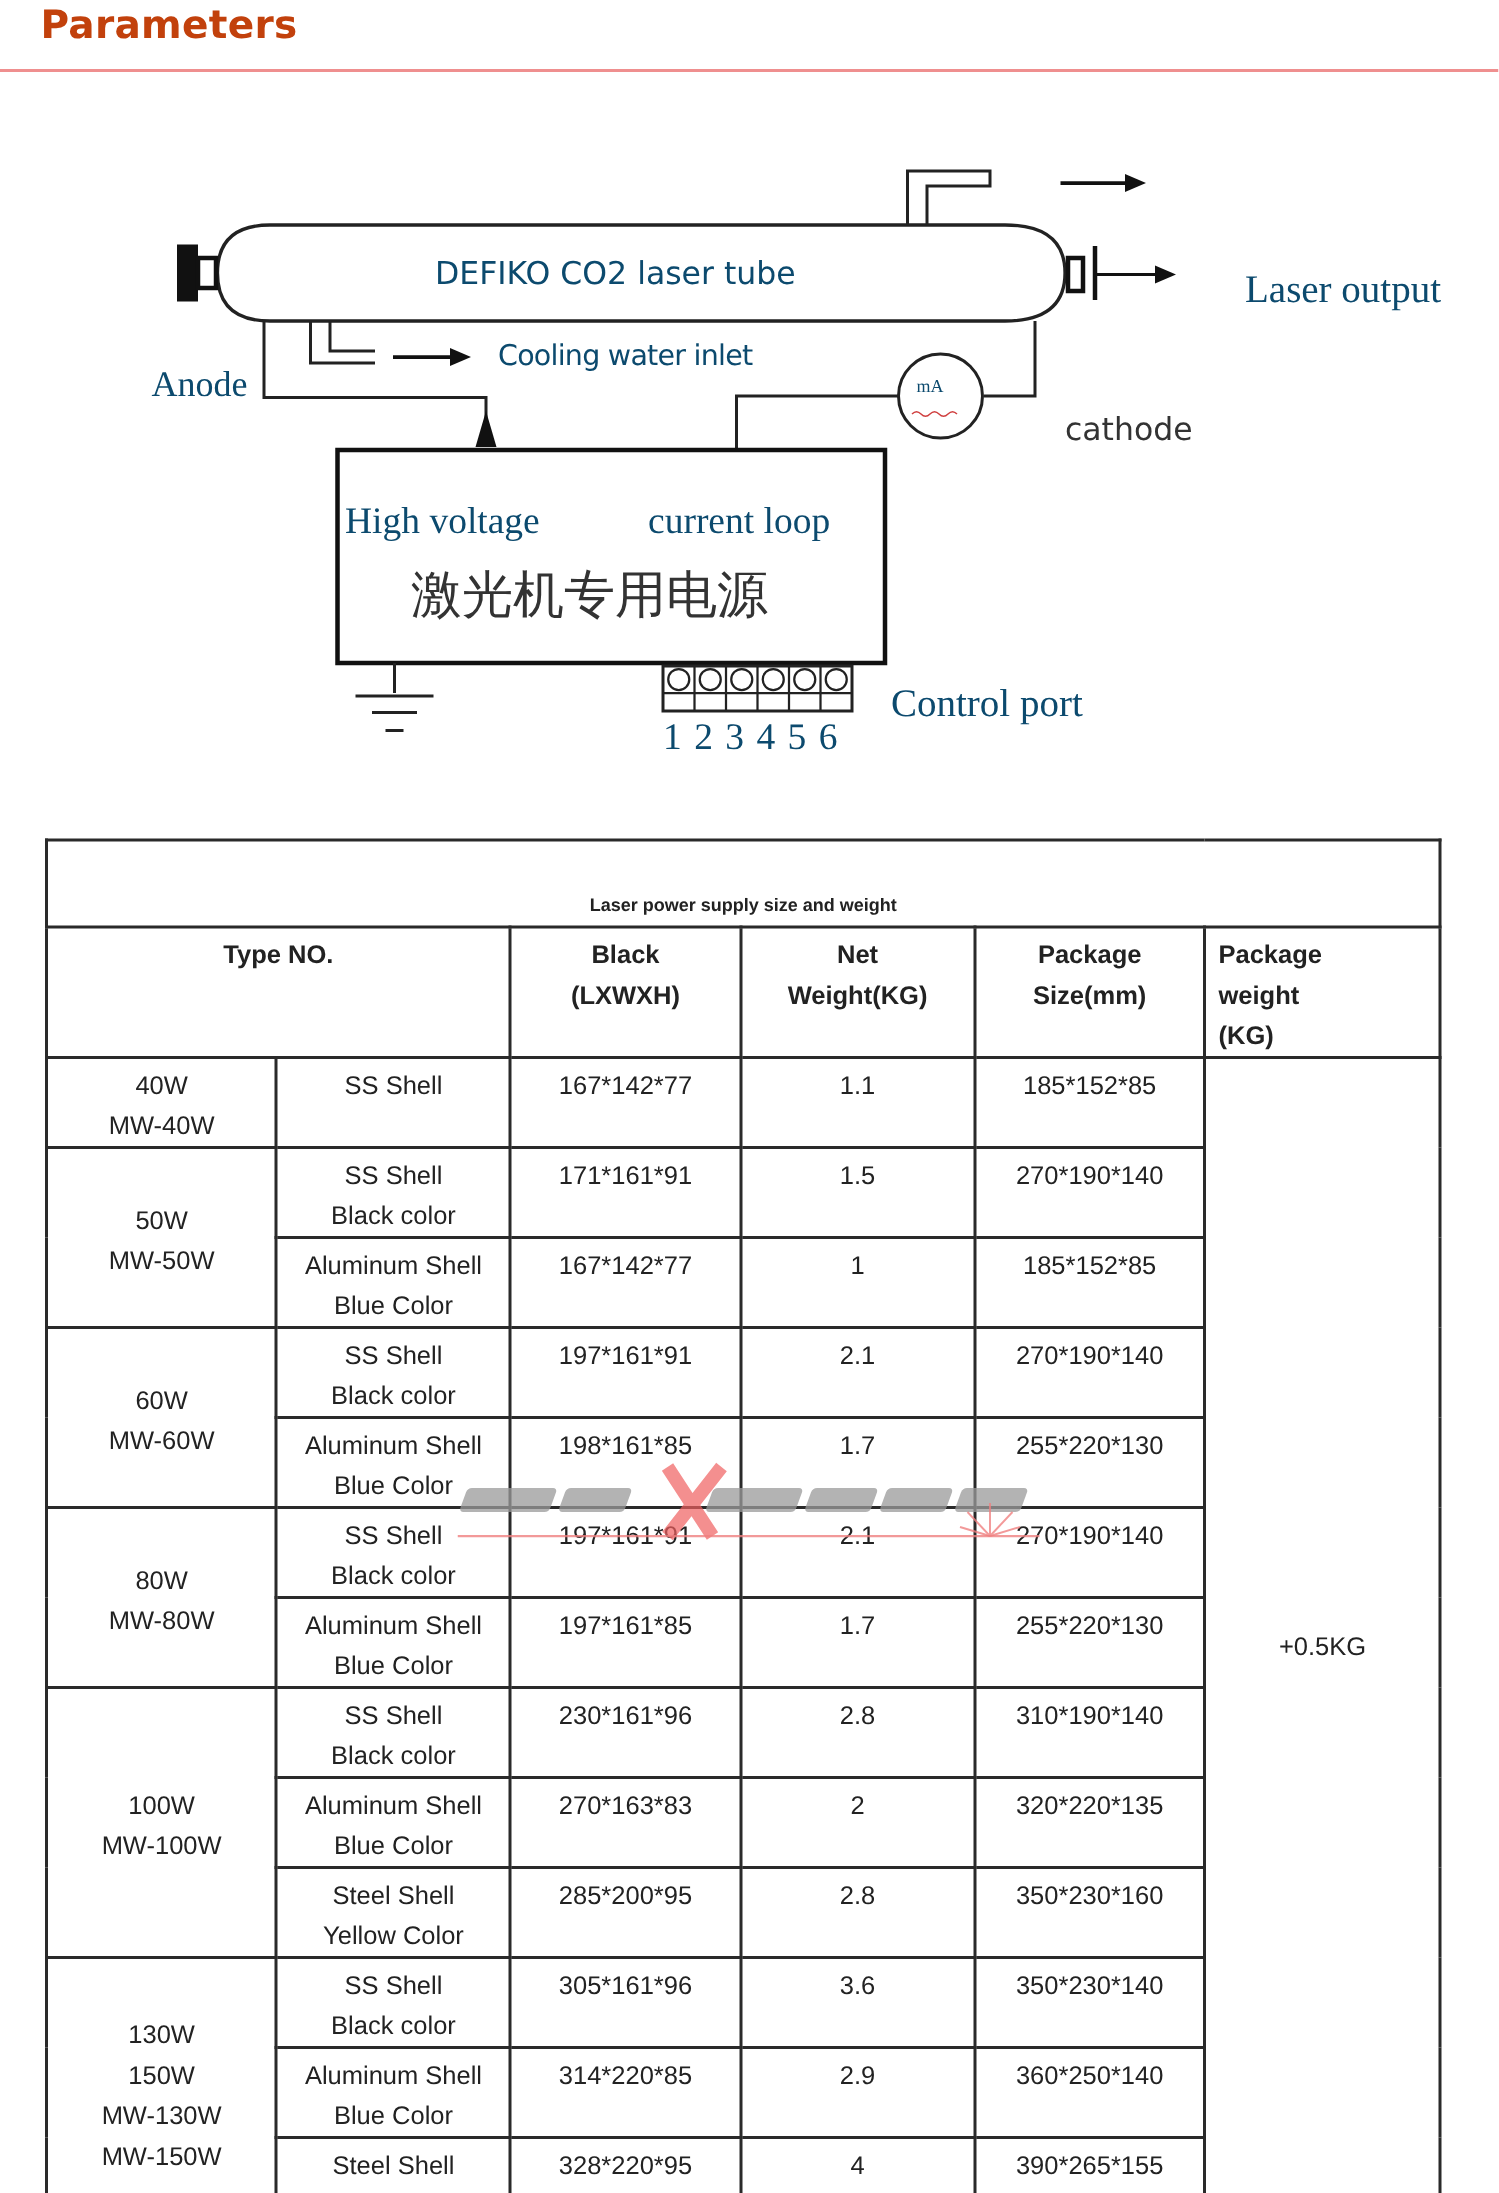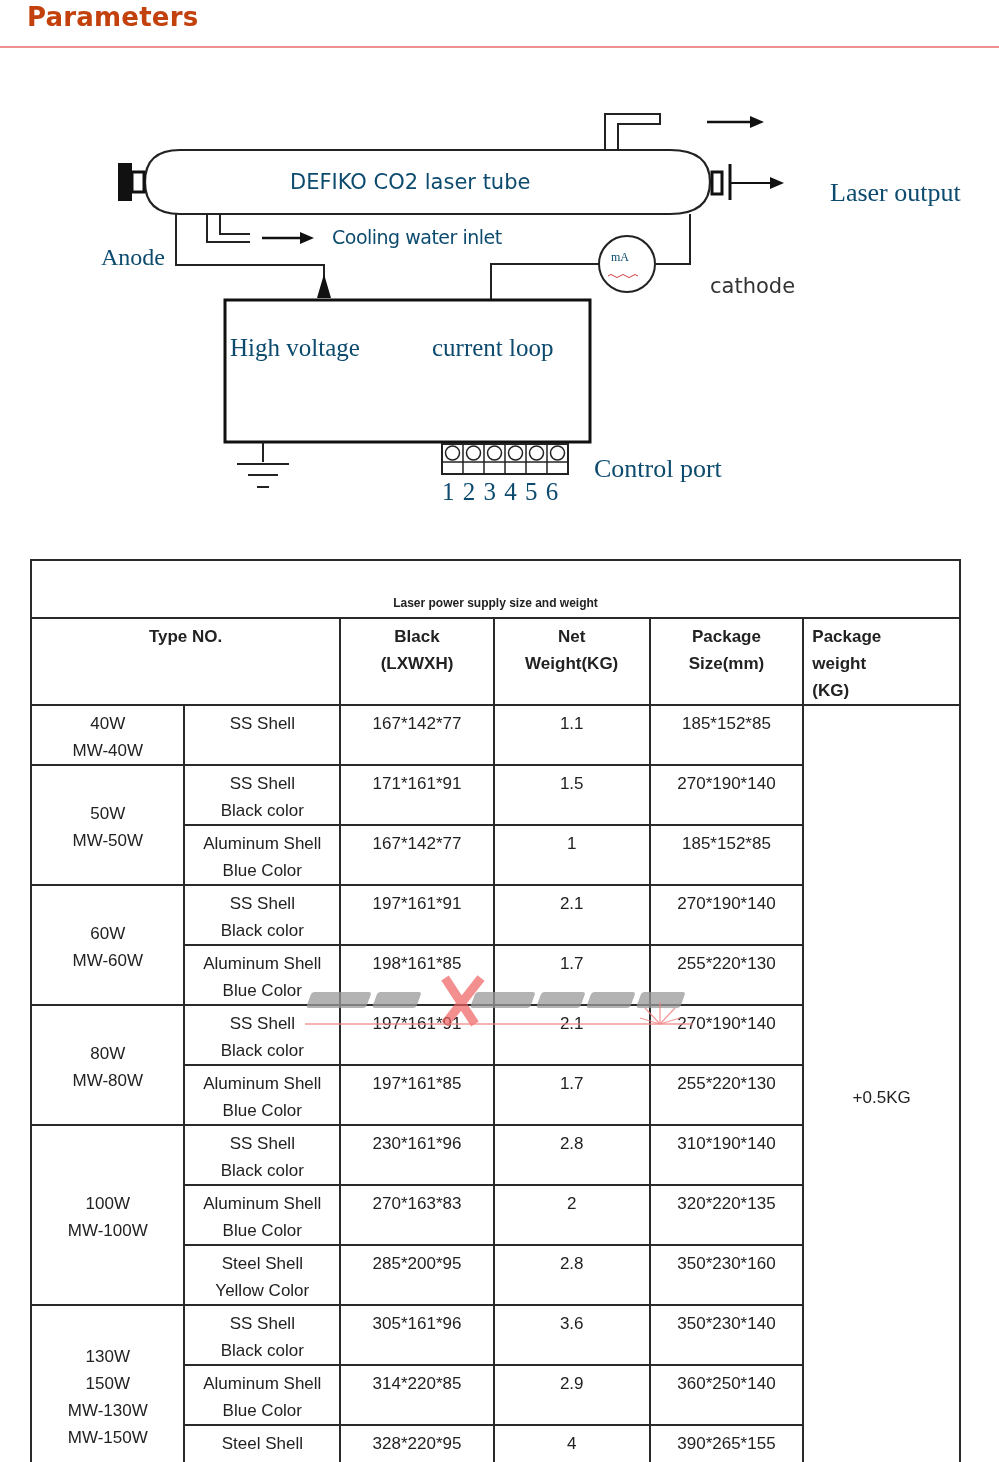--- a/index.html
+++ b/index.html
@@ -81,20 +81,21 @@
   </svg>
 
   <span class="dlabel sans" style="left:220px; top:80px; font-size:21px;">DEFIKO  CO2 laser tube</span>
   <span class="dlabel sans" style="left:262px; top:136px; font-size:19px; letter-spacing:-0.5px;">Cooling water  inlet</span>
   <span class="dlabel serif" style="left:31px; top:154px; font-size:24px;">Anode</span>
   <span class="dlabel serif" style="left:760px; top:88px; font-size:26px;">Laser output</span>
   <span class="dlabel sans" style="left:541px; top:160px; font-size:12px; font-family:'Liberation Serif', serif;">mA</span>
   <span class="dlabel sans" style="left:640px; top:184px; font-size:21px; color:#333;">cathode</span>
   <span class="dlabel serif" style="left:160px; top:244px; font-size:25px;">High voltage</span>
   <span class="dlabel serif" style="left:362px; top:244px; font-size:25px;">current loop</span>
+  <span class="dlabel sans" style="left:204px; top:284px; font-size:34px; color:#333;">激光机专用电源</span>
   <span class="dlabel serif" style="left:524px; top:364px; font-size:26px;">Control port</span>
   <span class="dlabel serif" style="left:372px; top:388px; font-size:25px; letter-spacing:1px;">1 2 3 4 5 6</span>
 </div>
 
 <table class="spec">
   <colgroup>
     <col style="width:154px">
       <col style="width:156px">
       <col style="width:154px">
       <col style="width:156px">

